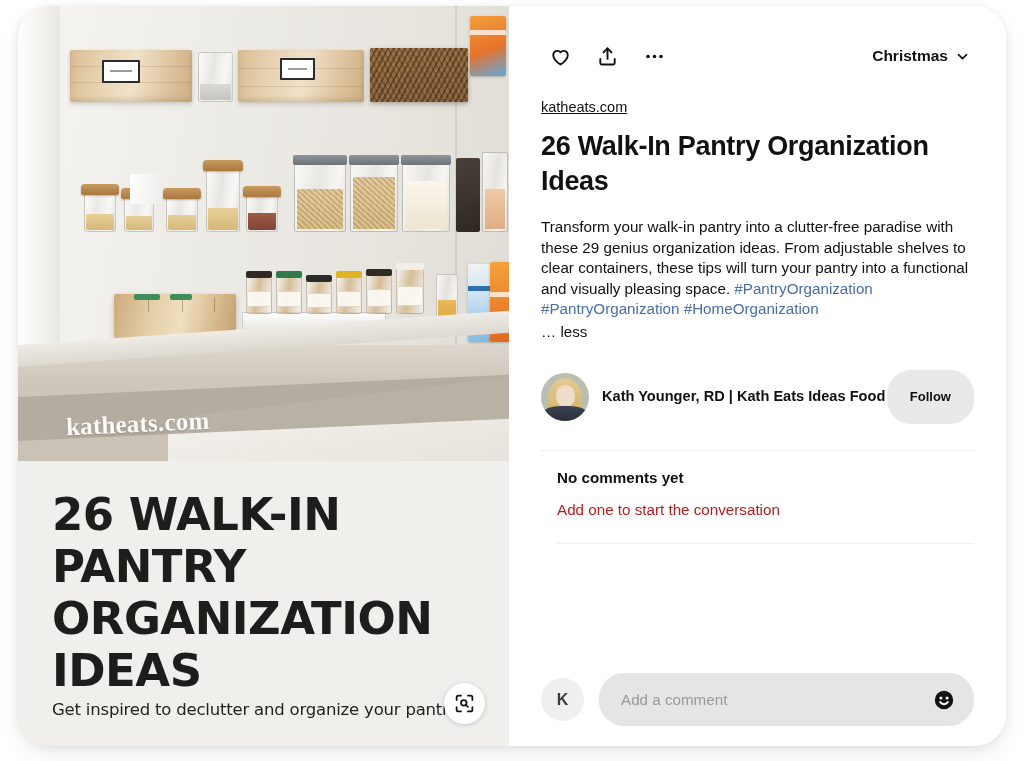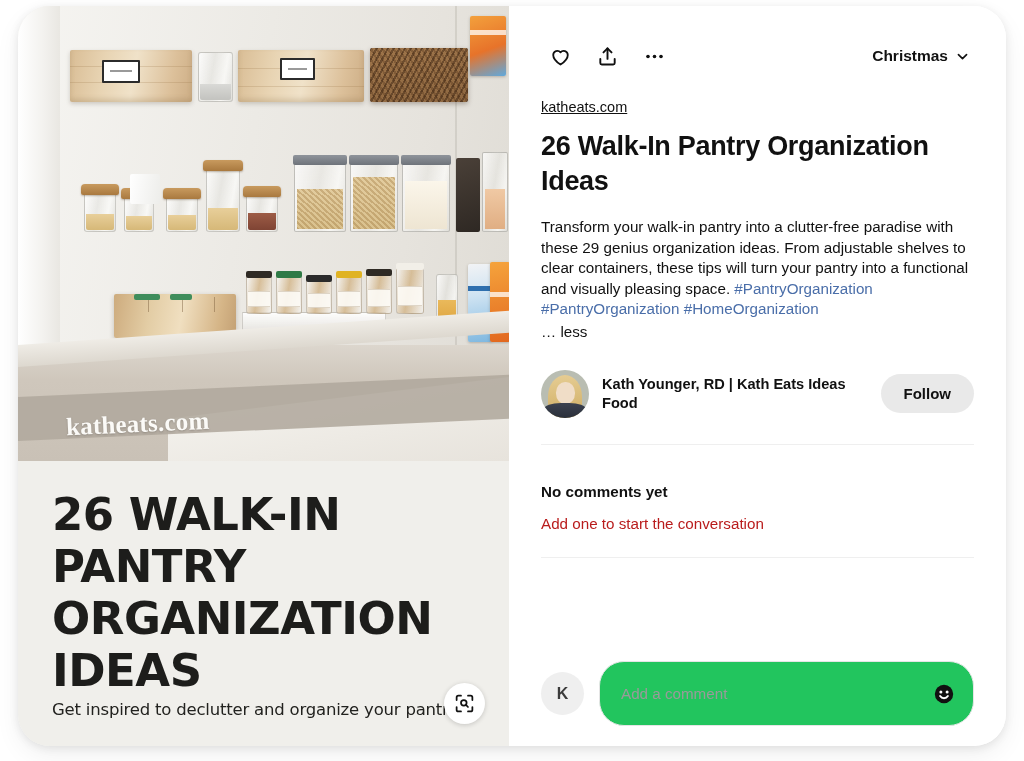--- a/index.html
+++ b/index.html
@@ -381,35 +381,35 @@
   .creator-followers {
     font-size: 14.6px;
     color: #5f5f5f;
     line-height: 20px;
   }
   .follow-btn {
     background: #e9e9e9;
     color: #111111;
     border: none;
     border-radius: 24px;
-    height: 39px;
+    height: 54px;
     padding: 0 23px;
-    font-size: 15px;
+    font-size: 13px;
     font-weight: 600;
     cursor: pointer;
     font-family: "Liberation Sans", sans-serif;
   }
 
   .hr {
     height: 1px;
     background: #efefef;
     width: 100%;
   }
 
-  .comments-zone { padding-top: 38px; }
+  .comments-zone { padding-top: 18px; margin-left: 16px; }
   .no-comments {
     font-size: 15.2px;
     font-weight: 700;
     color: #111111;
     margin-bottom: 15px;
   }
   .add-one {
     font-size: 15.2px;
     color: #b91c1c;
     margin-bottom: 25px;
@@ -427,27 +427,27 @@
     width: 43px; height: 43px;
     border-radius: 50%;
     background: #efefef;
     display: flex; align-items: center; justify-content: center;
     font-size: 16px; font-weight: 700; color: #3c3c3c;
     flex: 0 0 43px;
   }
   .comment-input-wrap {
     margin-left: 15px;
     flex: 1 1 auto;
-    height: 65px;
+    height: 53px;
     border: 1px solid #e5e5e5;
     border-radius: 25px;
     display: flex;
     align-items: center;
     padding: 0 16px 0 21px;
-    background: #22c55e;
+    background: #e5e5e5;
   }
   .comment-input {
     flex: 1 1 auto;
     border: none;
     outline: none;
     font-size: 15.2px;
     color: #111111;
     font-family: "Liberation Sans", sans-serif;
     background: transparent;
   }

